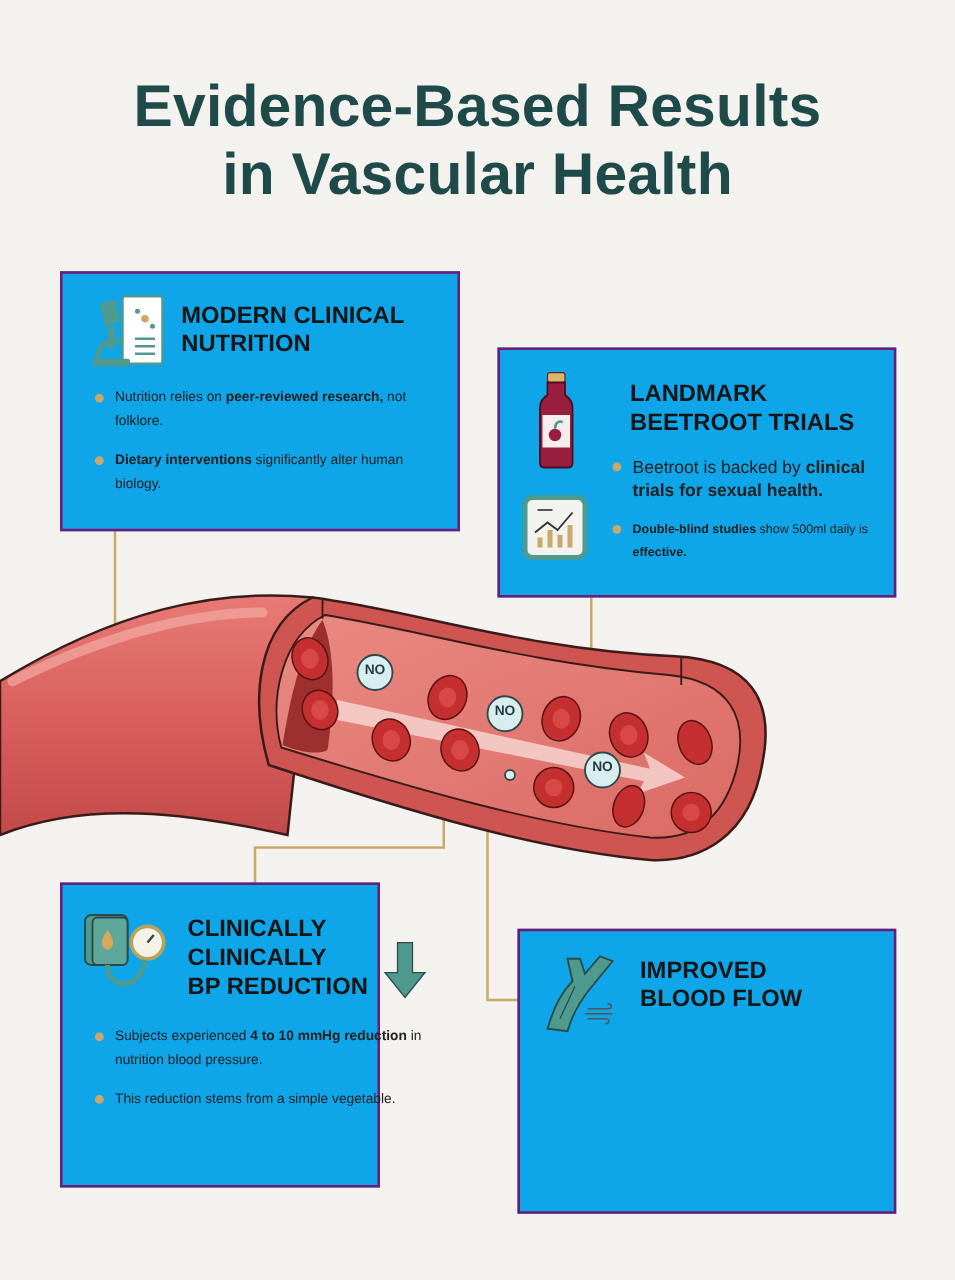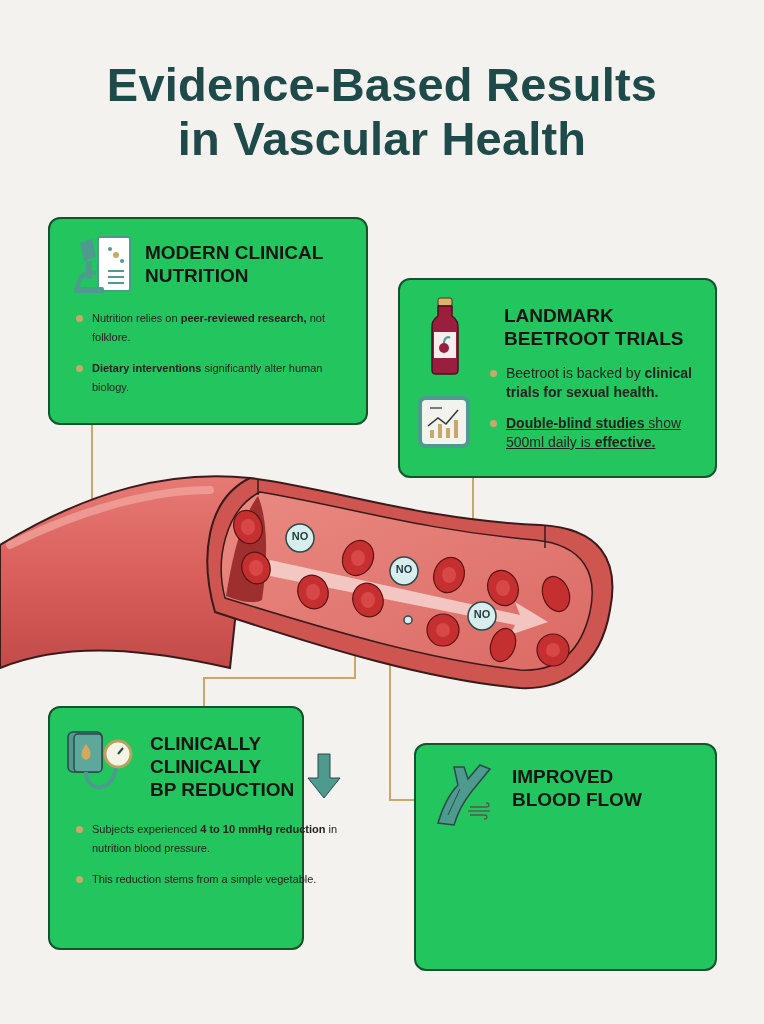--- a/index.html
+++ b/index.html
@@ -1,18 +1,18 @@
 <!DOCTYPE html>
 <html><head>
 <meta charset="utf-8">
 <style>
   html,body{margin:0;padding:0;}
   body{width:764px;height:1024px;background:#f3f2ee;position:relative;overflow:hidden;font-family:"Liberation Sans",sans-serif;}
   .title{position:absolute;left:0;top:58px;width:764px;text-align:center;color:#1f4a4a;font-weight:bold;font-size:47px;line-height:54px;letter-spacing:0.2px;}
-  .card{position:absolute;background:#22c55e;border:2px solid #14532d;border-radius:12px;box-sizing:border-box;}
+  .card{position:absolute;background:#0ea5e9;border:2px solid #701a75;border-radius:0;box-sizing:border-box;}
   .card h2{margin:0;font-size:19px;line-height:23px;font-weight:bold;color:#151515;}
   .card ul{list-style:none;margin:0;padding:0;}
   .card li{position:relative;padding-left:20px;font-size:11px;line-height:19px;color:#222;margin-bottom:12px;}
   .card li::before{content:"";position:absolute;left:4px;top:6px;width:7px;height:7px;border-radius:50%;background:#c9a969;}
   .card li b{font-weight:bold;}
   .icon{position:absolute;}
   .vessel{position:absolute;left:0;top:455px;}
 </style>
 </head>
 <body>
@@ -140,21 +140,21 @@
     <rect x="20" y="28" width="4" height="14" fill="#c9a969"></rect>
     <rect x="28" y="32" width="4" height="10" fill="#c9a969"></rect>
     <rect x="36" y="24" width="4" height="18" fill="#c9a969"></rect>
   </svg>
   <h2 style="position:absolute;left:104px;top:24px;">
     <div>LANDMARK</div>
     <div>BEETROOT TRIALS</div>
   </h2>
   <ul style="position:absolute;left:86px;top:84px;width:225px;">
     <li style="font-size:14px;"><span>Beetroot is backed by </span><b>clinical trials for sexual health.</b></li>
-    <li style="font-size:14px;text-decoration:underline;"><b>Double-blind studies</b><span> show 500ml daily is </span><b>effective.</b></li>
+    <li style="font-size:10px;"><b>Double-blind studies</b><span> show 500ml daily is </span><b>effective.</b></li>
   </ul>
 </div>
 
 <div class="card" style="left:48px;top:706px;width:256px;height:244px;">
   <svg class="icon" style="left:16px;top:22px;" width="70" height="70" viewBox="0 0 70 70">
     <rect x="2" y="2" width="34" height="40" rx="5" fill="#4f9a8e" stroke="#2b4a4a" stroke-width="1.5"></rect>
     <rect x="8" y="4" width="28" height="38" rx="4" fill="#5ea89b" stroke="#2b4a4a" stroke-width="1.5"></rect>
     <path d="M20,14 C26,22 26,28 20,30 C14,28 14,22 20,14 Z" fill="#d9a75a"></path>
     <circle cx="52" cy="24" r="13" fill="#f5f2e6" stroke="#b8a25d" stroke-width="3"></circle>
     <line x1="52" y1="24" x2="57" y2="18" stroke="#2b4a4a" stroke-width="2"></line>

